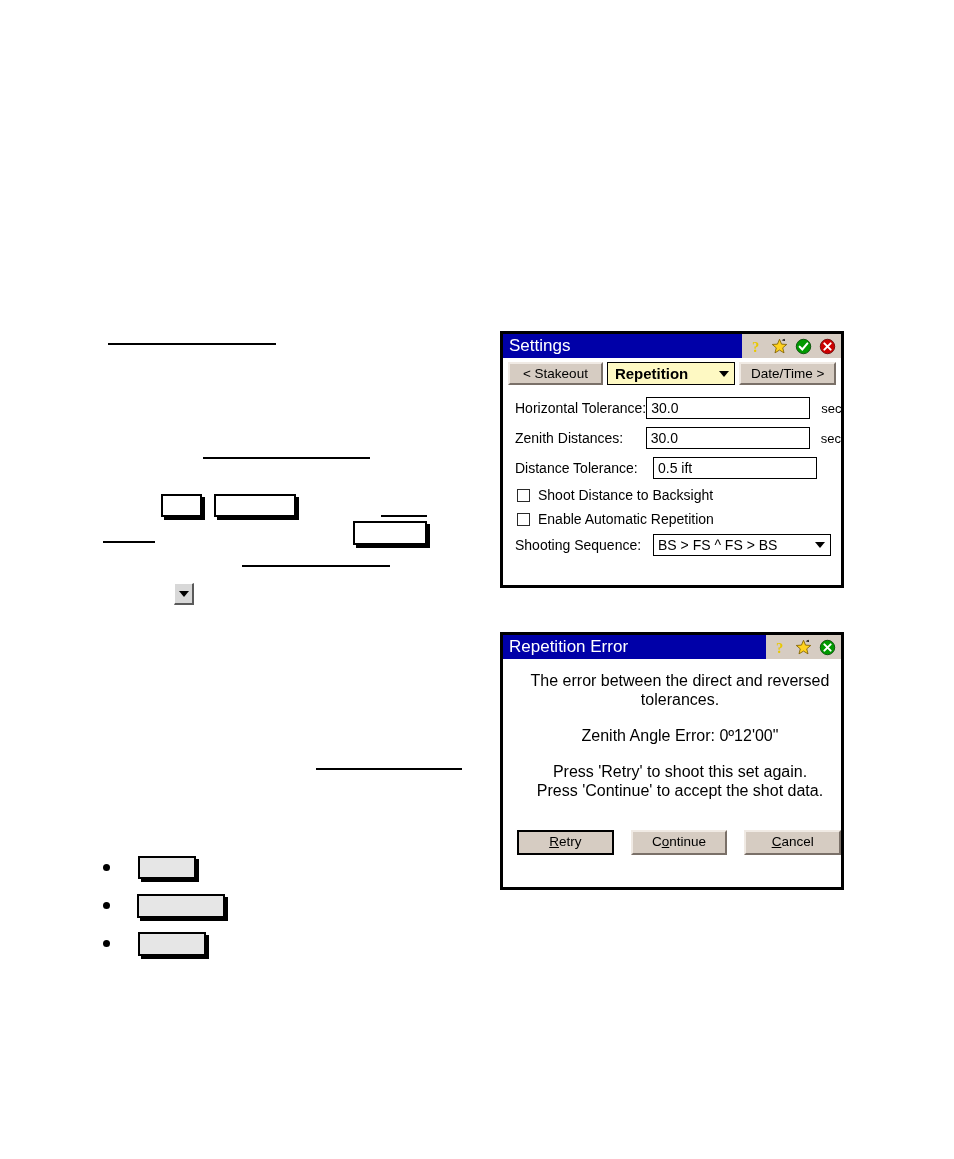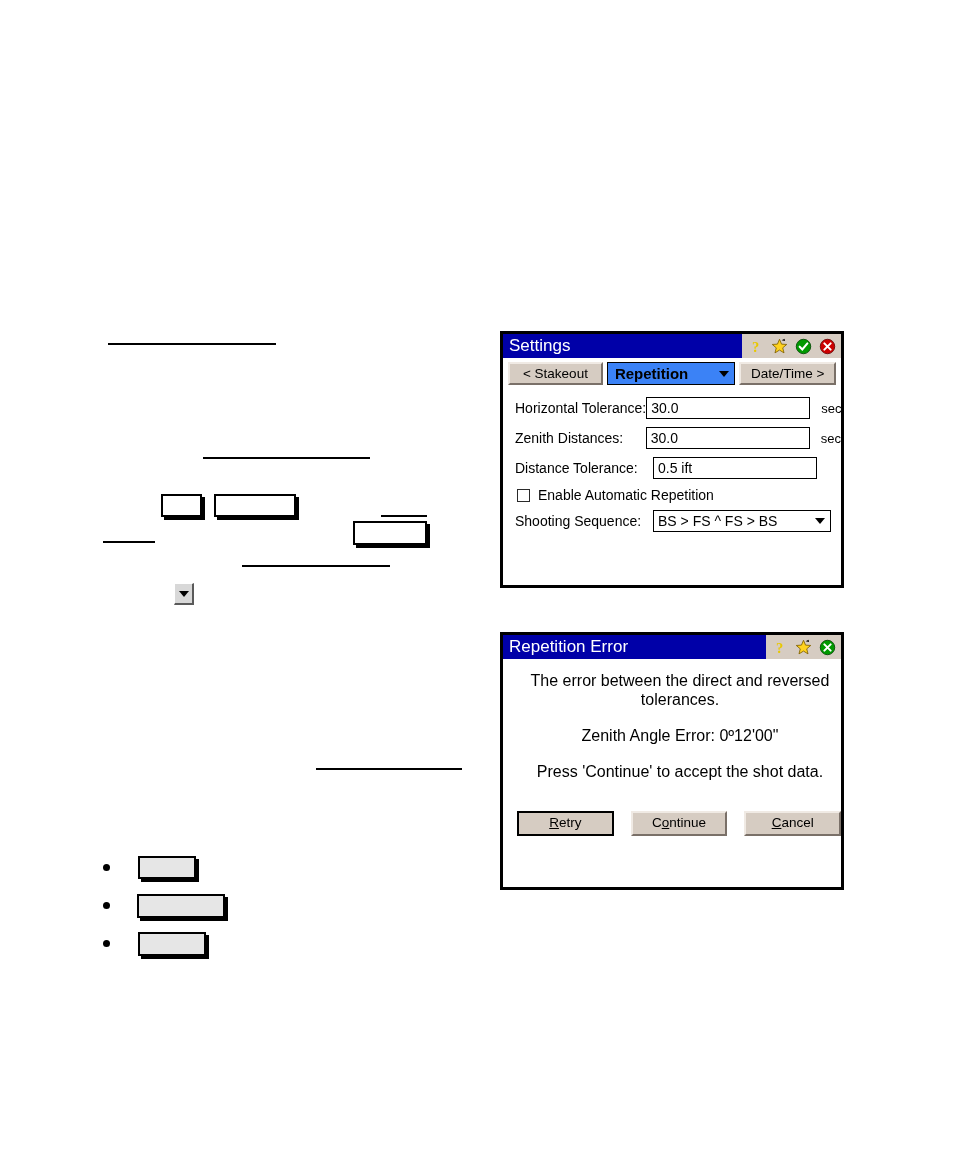--- a/index.html
+++ b/index.html
@@ -117,21 +117,21 @@
     text-align: center;
     box-sizing: border-box;
     white-space: nowrap;
     line-height: 19px;
   }
   .tbtn.stakeout { width: 108px; height: 23px; }
   .tbtn.datetime { width: 110px; height: 23px; }
   .tcombo {
     width: 145px;
     height: 23px;
-    background: #3b82f6;
+    background: #fef9c3;
     border: 1px solid #000000;
     box-sizing: border-box;
     display: flex;
     align-items: center;
     justify-content: space-between;
     padding: 0 5px 0 7px;
     font-size: 15px;
     font-weight: bold;
   }
   .caret {
@@ -316,20 +316,24 @@
       <input class="finput" type="text" value="30.0" style="">
       <span class="funit">sec</span>
     </div>
 
     <div class="frow">
       <span class="flabel">Distance Tolerance:</span>
       <input class="finput" type="text" value="0.5 ift" style="">
       <span class="funit"></span>
     </div>
 
+    <div class="crow">
+      <span class="cbox"></span>
+      <span class="clabel">Shoot Distance to Backsight</span>
+    </div>
 
 
     <div class="crow">
       <span class="cbox"></span>
       <span class="clabel">Enable Automatic Repetition</span>
     </div>
 
     <div class="seqrow">
       <span class="seqlabel">Shooting Sequence:</span>
       <div class="seqcombo">
@@ -359,20 +363,21 @@
       </svg>
     </span>
   </div>
 
   <div class="errbody">
     <p>The error between the direct and reversed</p>
     <p>tolerances.</p>
     <div class="gap"></div>
     <p>Zenith Angle Error:  0º12'00"</p>
     <div class="gap"></div>
+    <p>Press 'Retry' to shoot this set again.</p>
     <p>Press 'Continue' to accept the shot data.</p>
   </div>
 
   <div class="btnrow">
     <div class="dbtn default">
       <span class="ul">R</span><span>etry</span>
     </div>
     <div class="dbtn">
       <span>C</span><span class="ul">o</span><span>ntinue</span>
     </div>

